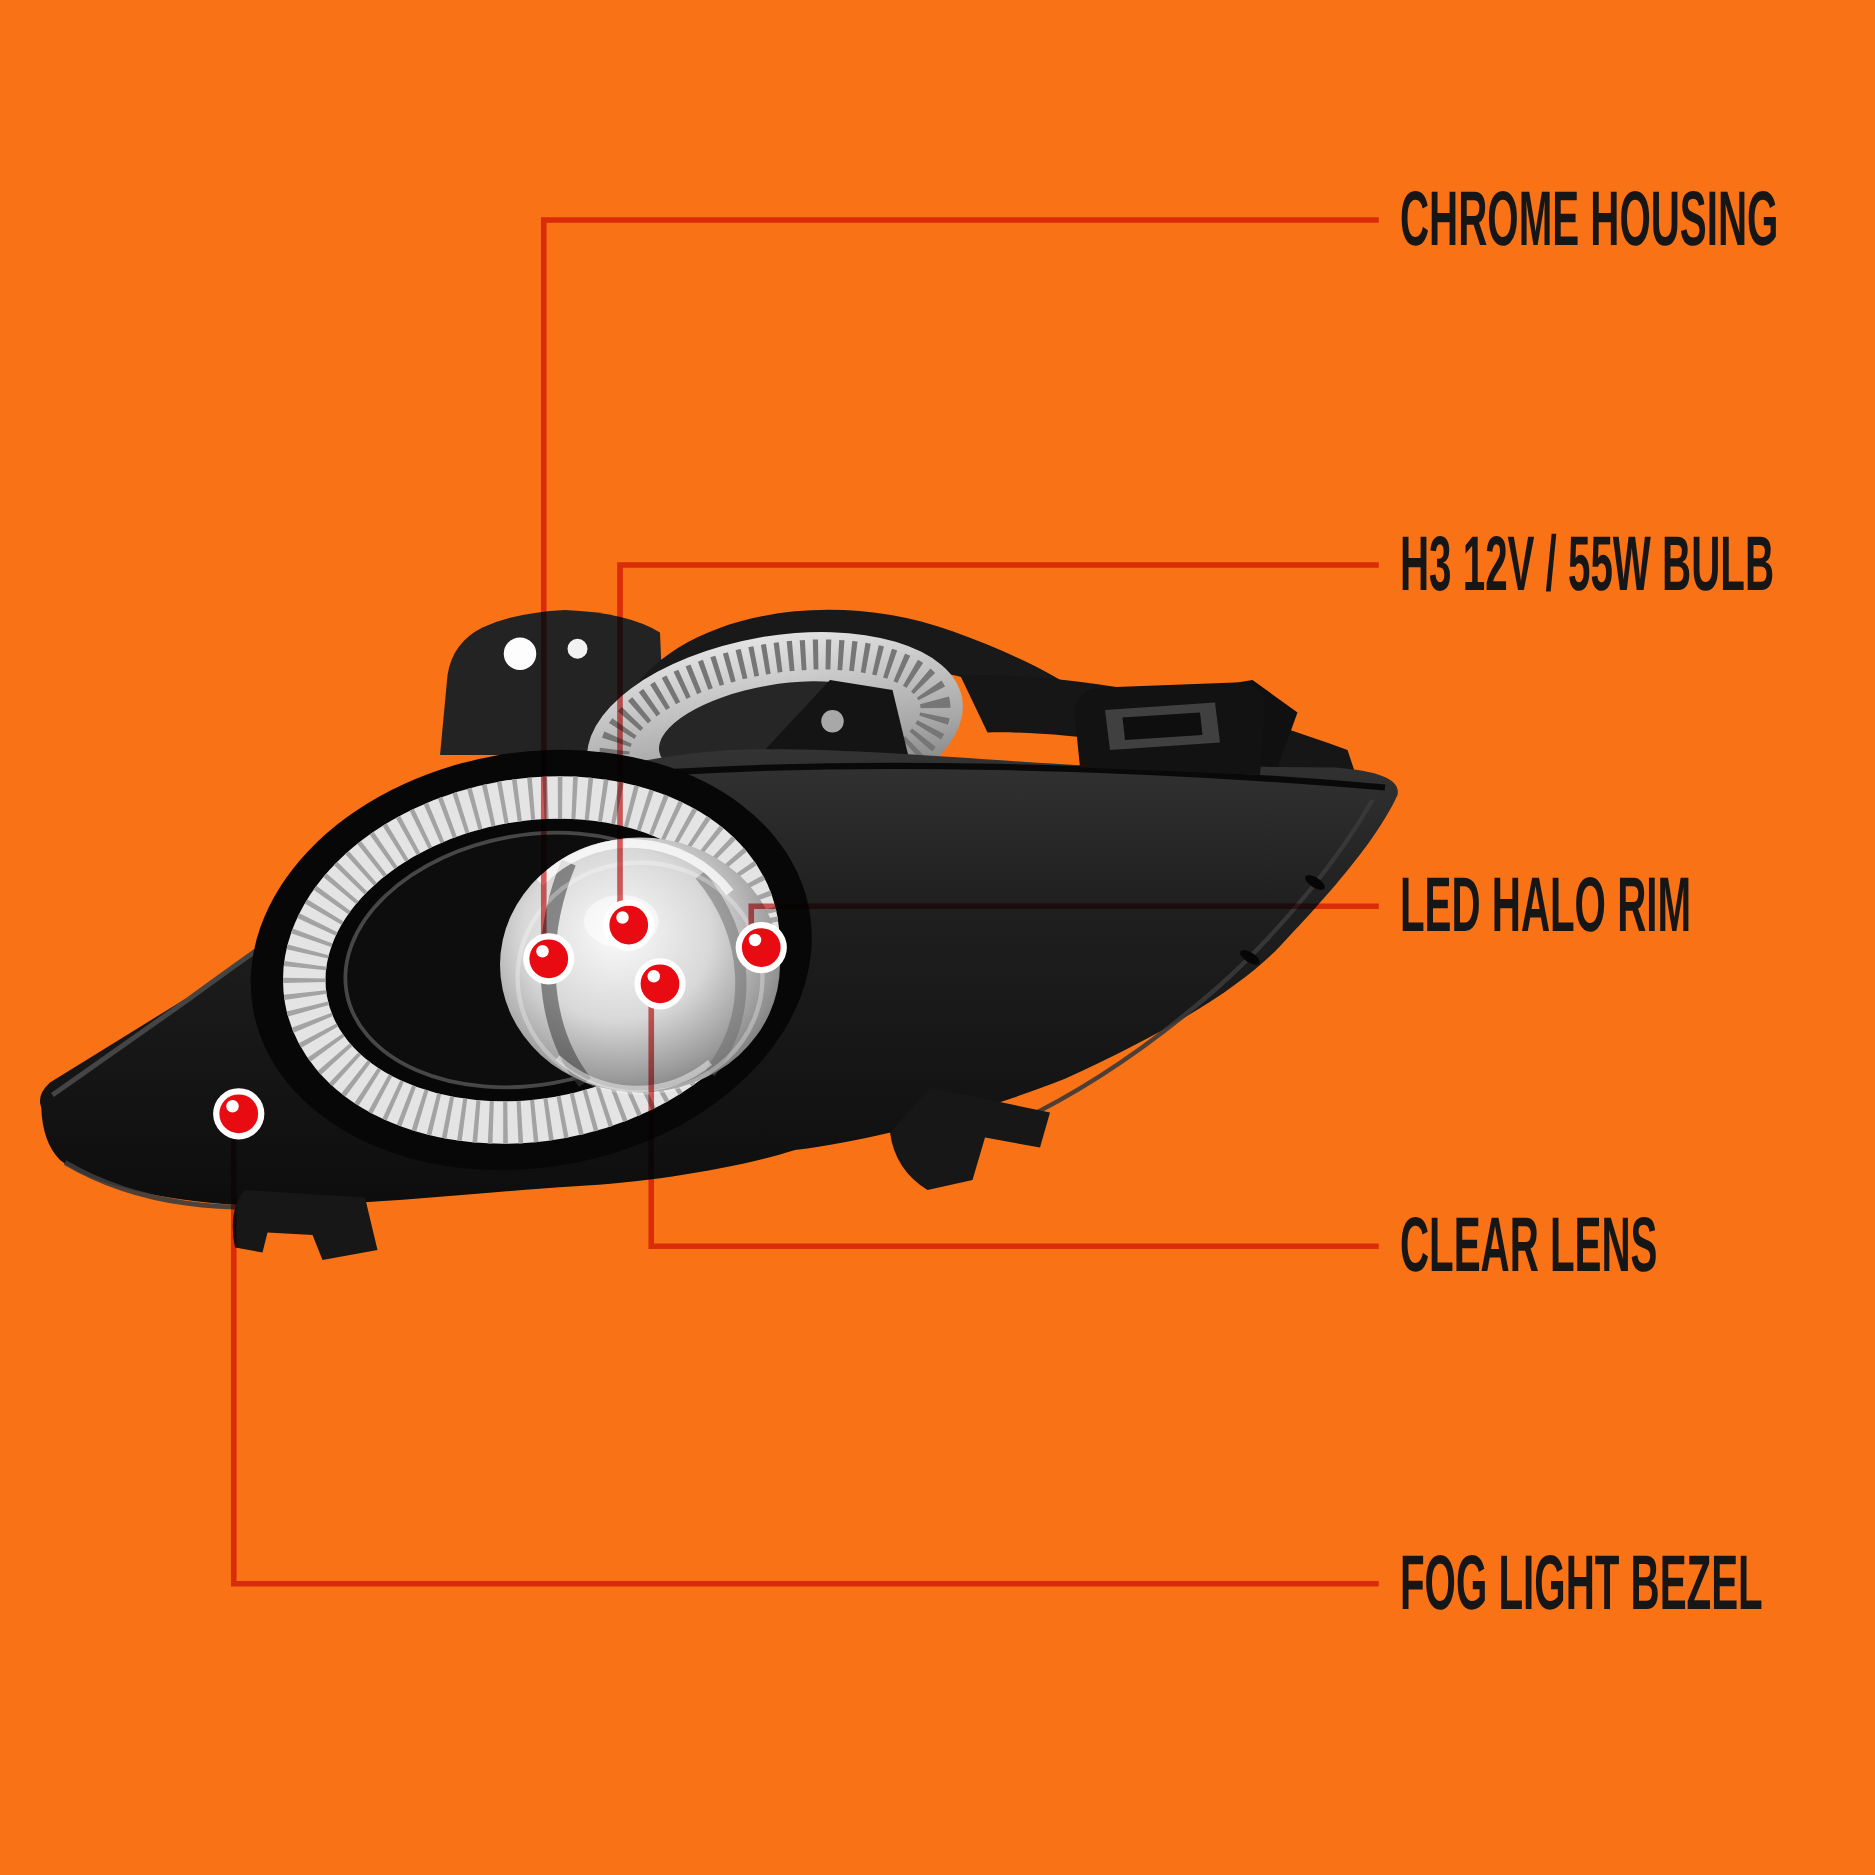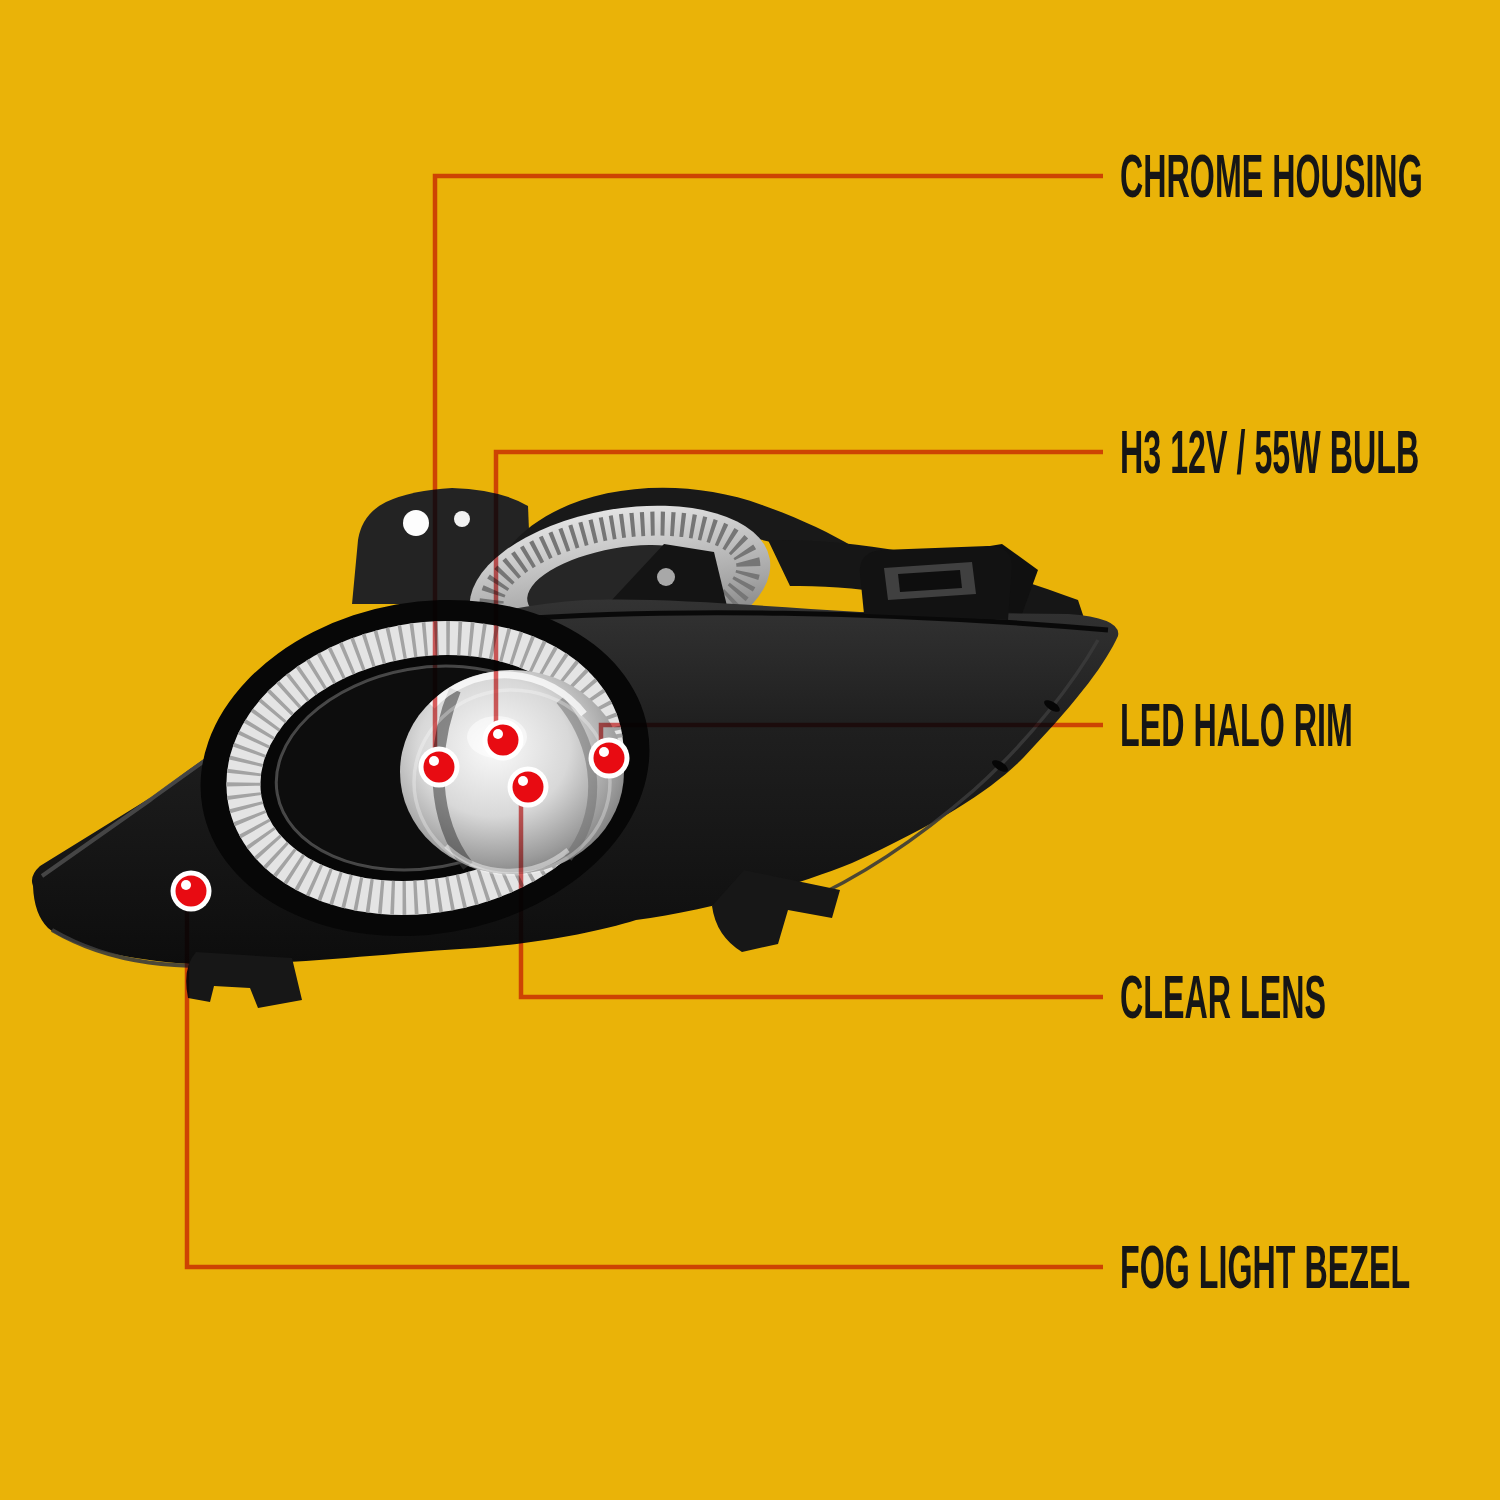--- a/index.html
+++ b/index.html
@@ -1,17 +1,17 @@
 <!DOCTYPE html>
 <html><head>
 <meta charset="utf-8">
 <style>
   html,body{margin:0;padding:0;background:#ffffff;}
   .stage{
-    position:relative;width:1500px;height:1500px;background:#eab308;overflow:hidden;
+    position:relative;width:1500px;height:1500px;background:#f97316;overflow:hidden;
     font-family:"Liberation Sans", sans-serif;
   }
   .stage svg{position:absolute;left:0;top:0;}
   .callout-label{
     position:absolute;left:1120px;
     font-family:"Liberation Sans", sans-serif;
     font-weight:700;font-size:62px;line-height:1;color:#161616;
     white-space:nowrap;letter-spacing:0px;
     transform:translateY(-50%) scaleX(0.52);
     transform-origin:0 50%;

